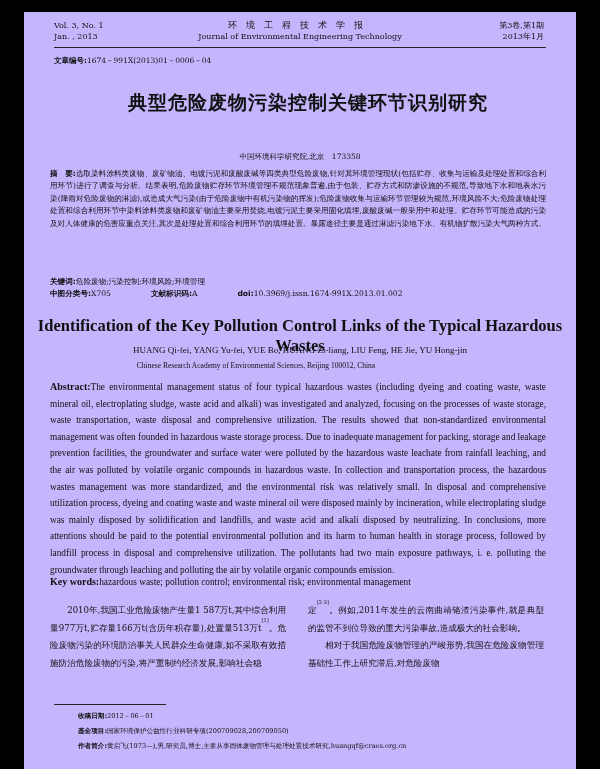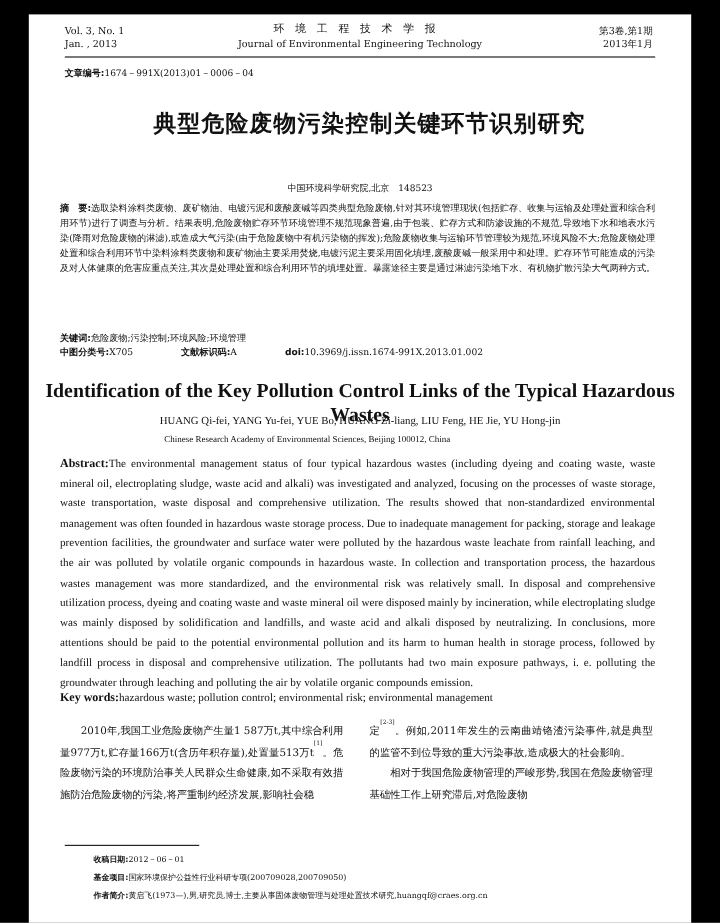--- a/index.html
+++ b/index.html
@@ -2,21 +2,21 @@
 <html><head>
   <meta charset="utf-8">
   <style>
     html, body { margin: 0; padding: 0; }
     body {
       width: 600px; height: 769px; background: #000; position: relative; overflow: hidden;
       font-family: "DejaVu Serif", "Liberation Serif", serif; color: #111;
     }
     .page {
       position: absolute; left: 24px; top: 12px; width: 552px; height: 757px;
-      background: #ffffff;
+      background: #c4b5fd;
     }
     .hdr { position: absolute; top: 8px; font-size: 8px; line-height: 11px; }
     .hdr-left { left: 30px; }
     .hdr-center { left: 0; width: 552px; text-align: center; }
     .hdr-right { right: 32px; text-align: right; }
     .hdr-center .cn { letter-spacing: 9px; font-size: 9px; }
     .hdr-rule { position: absolute; left: 30px; right: 30px; top: 35px; border-top: 1px solid #222; }
     .article-no { position: absolute; left: 30px; top: 44px; font-size: 7.5px; }
     .b { font-weight: bold; font-family: "DejaVu Sans", sans-serif; }
     .title-cn {
@@ -76,21 +76,21 @@
     <div>第3卷,第1期</div>
     <div>2013年1月</div>
   </div>
   <div class="hdr-rule"></div>
 
   <div class="article-no">
     <span class="b">文章编号:</span><span>1674－991X(2013)01－0006－04</span>
   </div>
 
   <div class="title-cn">典型危险废物污染控制关键环节识别研究</div>
-  <div class="affil-cn">中国环境科学研究院,北京　148523</div>
+  <div class="affil-cn">中国环境科学研究院,北京　173358</div>
 
   <div class="abs-cn">
     <span class="b">摘　要:</span><span>选取染料涂料类废物、废矿物油、电镀污泥和废酸废碱等四类典型危险废物,针对其环境管理现状(包括贮存、收集与运输及处理处置和综合利用环节)进行了调查与分析。结果表明,危险废物贮存环节环境管理不规范现象普遍,由于包装、贮存方式和防渗设施的不规范,导致地下水和地表水污染(降雨对危险废物的淋滤),或造成大气污染(由于危险废物中有机污染物的挥发);危险废物收集与运输环节管理较为规范,环境风险不大;危险废物处理处置和综合利用环节中染料涂料类废物和废矿物油主要采用焚烧,电镀污泥主要采用固化填埋,废酸废碱一般采用中和处理。贮存环节可能造成的污染及对人体健康的危害应重点关注,其次是处理处置和综合利用环节的填埋处置。暴露途径主要是通过淋滤污染地下水、有机物扩散污染大气两种方式。</span>
   </div>
 
   <div class="kw-cn">
     <span class="b">关键词:</span><span>危险废物;污染控制;环境风险;环境管理</span>
   </div>
 
   <div class="cls-cn">

